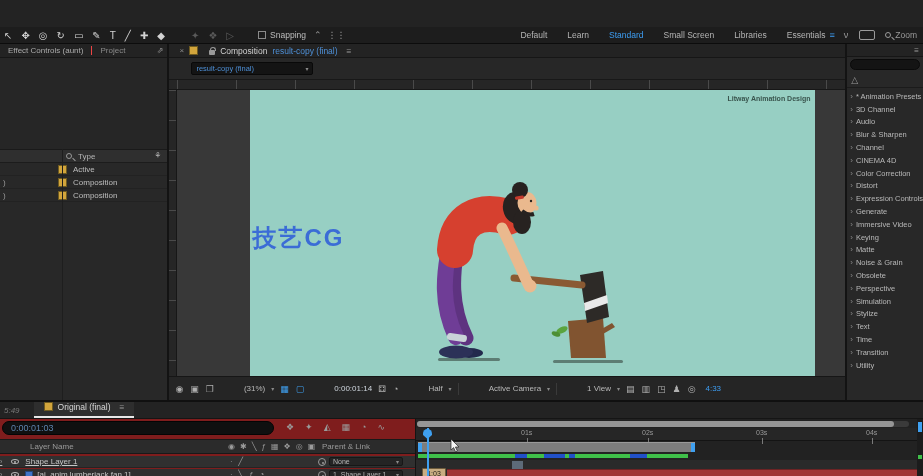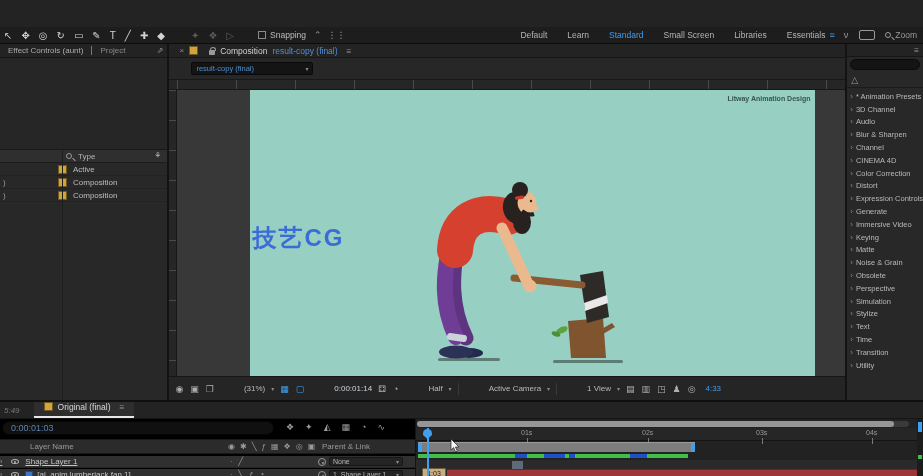--- a/index.html
+++ b/index.html
@@ -99,21 +99,21 @@
   .fx-item{height:12.8px;display:flex;align-items:center;color:#b9b9b9;white-space:nowrap;overflow:hidden;padding-left:3px;}
   .fx-item:before{content:"›";color:#8a8a8a;margin-right:3px;font-size:8px;}
 
   
   .timeline{position:absolute;left:0;top:400px;width:923px;height:76px;background:#262626;border-top:2px solid #101010;}
   .tl-tabrow{height:17px;background:#232323;display:flex;align-items:center;font-size:8.5px;border-bottom:1px solid #151515;}
   .tl-corner{color:#777;padding:0 14px 0 4px;font-size:8px;font-style:italic;}
   .tl-tab{display:flex;align-items:flex-start;gap:5px;height:100%;padding:0 10px;background:#2e2e2e;border-bottom:2px solid #e8e8e8;color:#d6d6d6;}
   .tl-tab .comp-icon{margin:0;}
   .tl-body{position:absolute;left:0;top:17px;right:0;bottom:0;display:flex;}
-  .tl-left{width:416px;position:relative;border-right:1px solid #141414;background:#000000;}
+  .tl-left{width:416px;position:relative;border-right:1px solid #141414;background:#7f1d1d;}
   .tc-pill{position:absolute;left:2px;top:2px;width:272px;height:14px;background:#101010;border:1px solid #050505;border-radius:8px;
       display:flex;align-items:center;padding-left:8px;font-size:9px;color:#5d83ad;}
   .tl-ctrl-icons{position:absolute;left:286px;top:3px;display:flex;gap:11px;color:#9a9a9a;font-size:9px;}
   .tl-header{position:absolute;left:0;top:20px;width:100%;height:15px;background:#2b2b2b;border-top:1px solid #191919;border-bottom:1px solid #191919;
       display:flex;align-items:center;font-size:8px;color:#9a9a9a;}
   .th-name{margin-left:30px;}
   .th-switches{position:absolute;left:228px;display:flex;gap:5px;font-size:8px;color:#9a9a9a;}
   .th-parent{position:absolute;left:322px;}
   .tl-row{position:absolute;left:0;width:100%;height:12px;background:#303030;border-bottom:1px solid #242424;
       display:flex;align-items:center;font-size:8px;color:#c5c5c5;}

